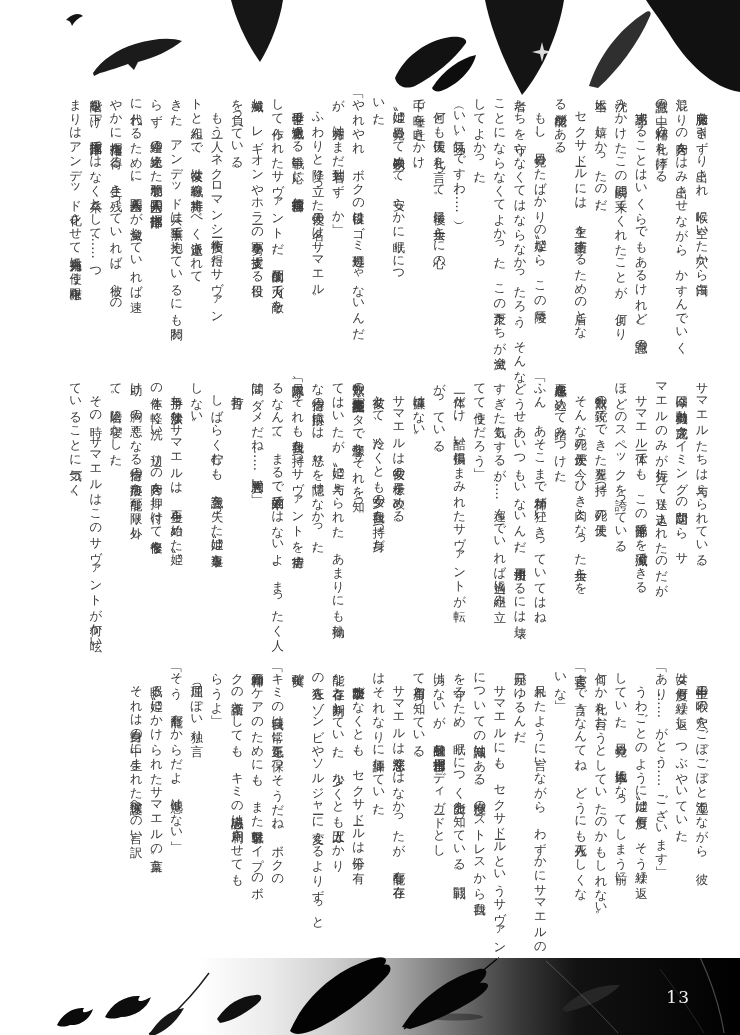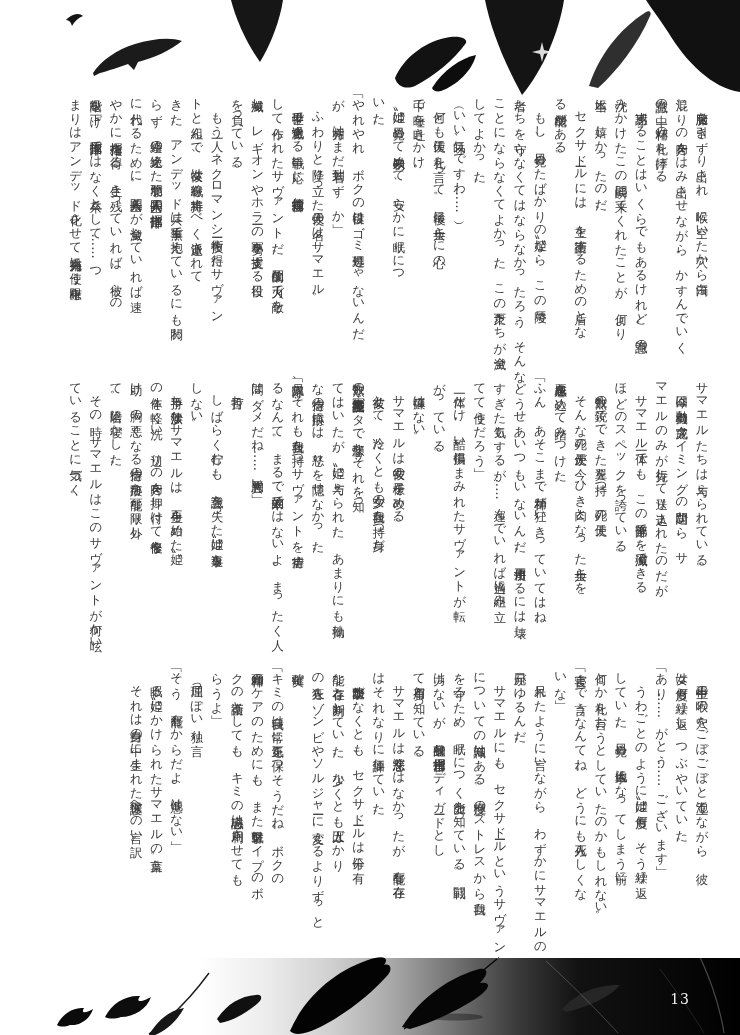--- a/index.html
+++ b/index.html
@@ -18,21 +18,21 @@
     color:#3a3a3a;white-space:pre;
   }
   .text-block p{margin:0;padding:0;}
   .block1{top:90px;height:282px;}
   .block2{top:374px;height:284px;}
   .block3{top:664px;height:284px;}
   .bottom-band{position:absolute;left:0;bottom:0;width:740px;height:80px;z-index:2;}
   .bottom-band svg{position:absolute;left:0;bottom:0;width:740px;height:80px;}
   .page-number{
     position:absolute;right:50px;bottom:28px;z-index:3;
-    color:#f2f2f2;font-size:14px;letter-spacing:1px;
+    color:#f2f2f2;font-size:17px;letter-spacing:1px;
     font-family:"DejaVu Serif","Liberation Serif",serif;
   }
 </style>
 </head>
 <body>
 
 <div class="page">
 
   <svg class="top-decor" viewBox="0 0 740 100" aria-hidden="true">
     <path d="M68,18 C74,13 80,13 83,16 C78,18 74,22 72,26 C71,22 69,20 66,20 Z" fill="#151515"></path>

